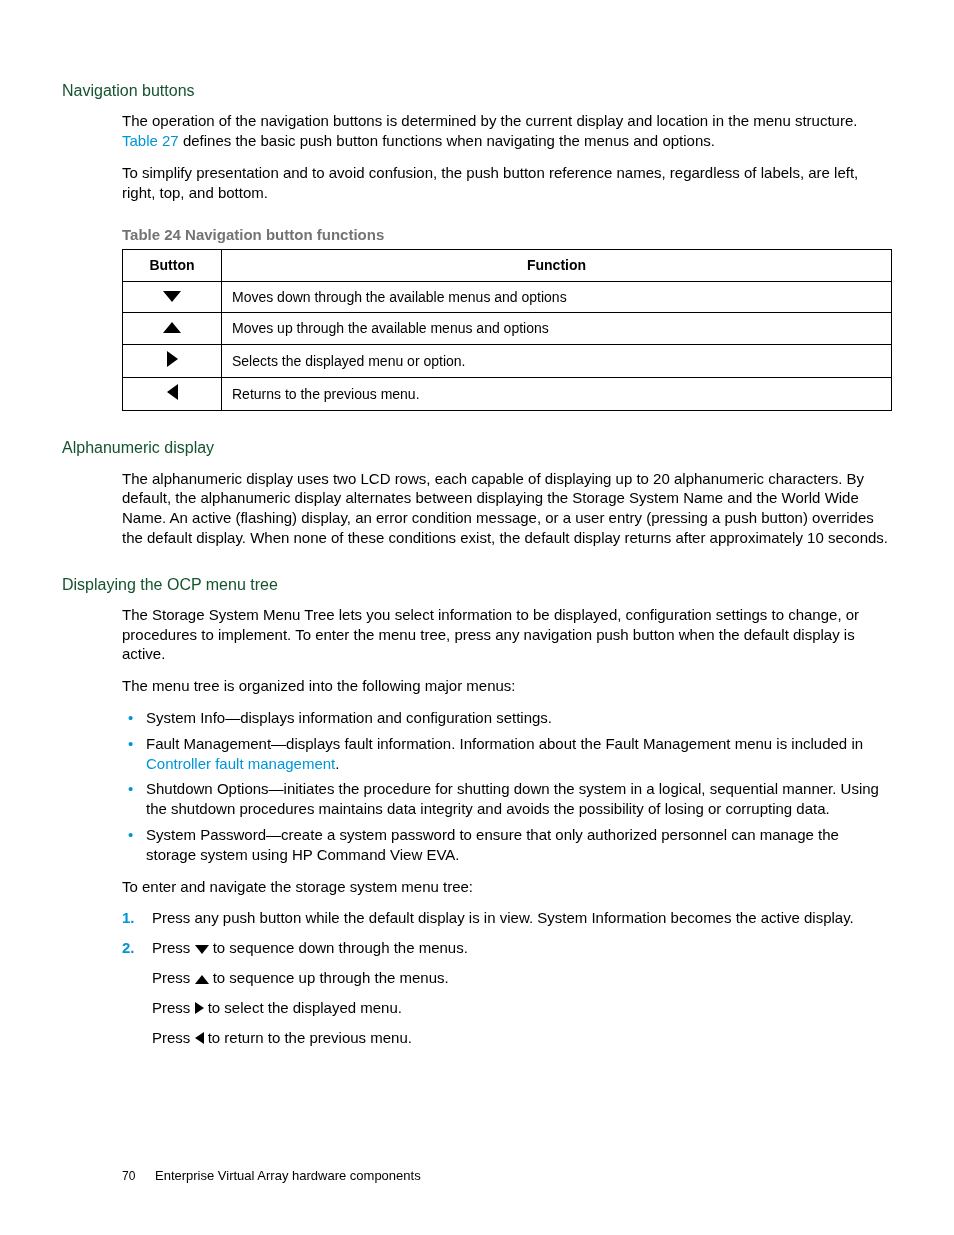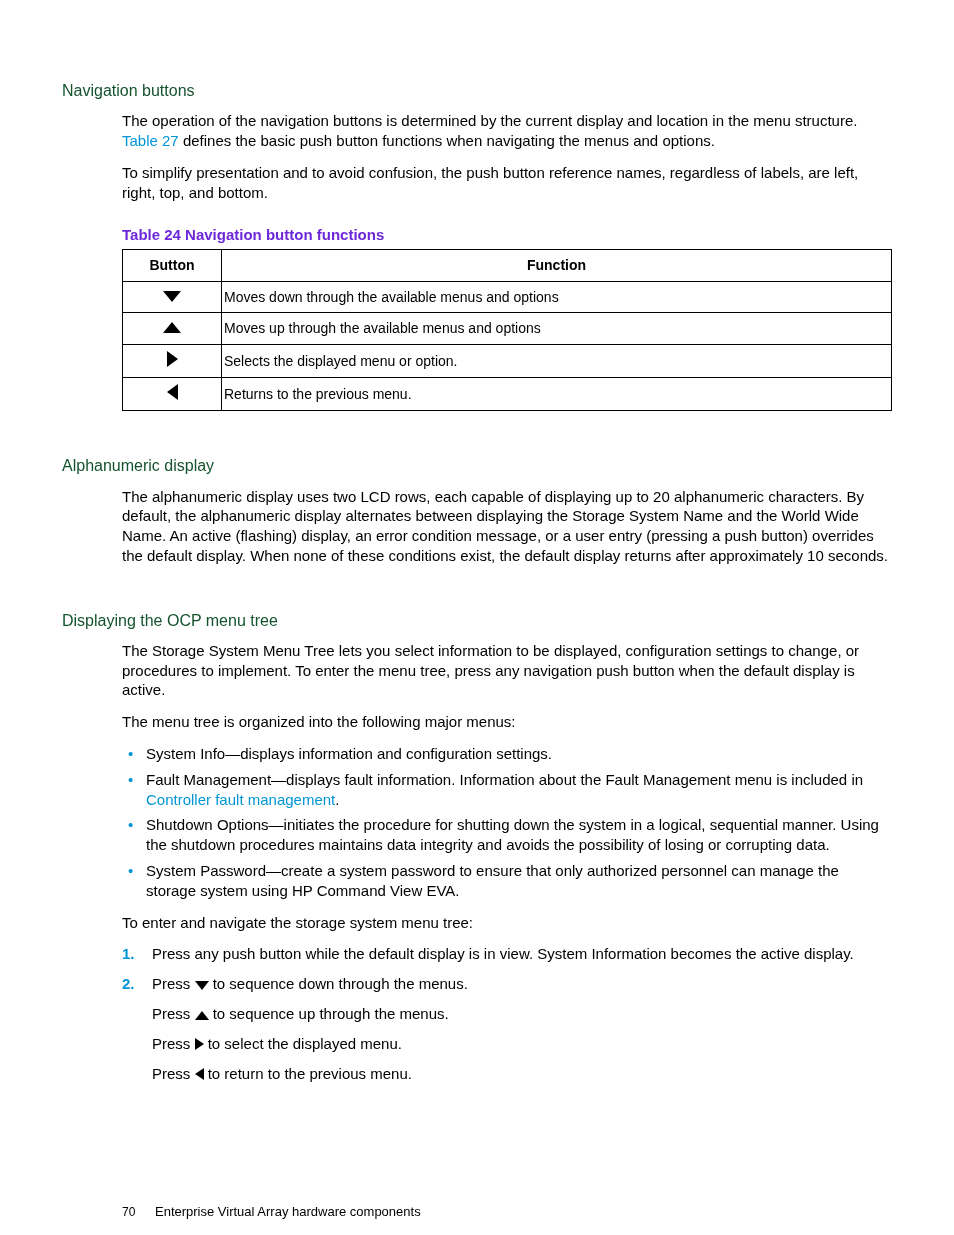--- a/index.html
+++ b/index.html
@@ -20,32 +20,32 @@
     margin: 0 0 10px 0;
   }
   .indent {
     margin-left: 60px;
   }
   p {
     margin: 0 0 12px 0;
   }
   .table-caption {
     font-weight: bold;
-    color: #6d28d9;
+    color: #737373;
     font-size: 15px;
     margin: 23px 0 4px 0;
   }
   table {
     border-collapse: collapse;
     width: 100%;
     margin-bottom: 24px;
   }
   th, td {
     border: 1px solid #000;
-    padding: 6px 2px;
+    padding: 6px 10px;
     text-align: left;
     font-size: 14px;
     vertical-align: middle;
   }
   th {
     font-weight: bold;
     text-align: center;
   }
   td.icon-cell {
     text-align: center;
@@ -148,21 +148,21 @@
     position: relative;
     margin-top: 120px;
     margin-left: 60px;
     font-size: 13px;
   }
   .footer .pagenum {
     font-size: 12px;
     margin-right: 16px;
   }
   .section-gap {
-    margin-top: 44px;
+    margin-top: 26px;
   }
 </style>
 </head>
 <body>
 
 <h2>Navigation buttons</h2>
 <div class="indent">
   <p>
     <span>The operation of the navigation buttons is determined by the current display and location in the menu structure. </span><span class="link">Table 27</span><span> defines the basic push button functions when navigating the menus and options.</span>
   </p>

